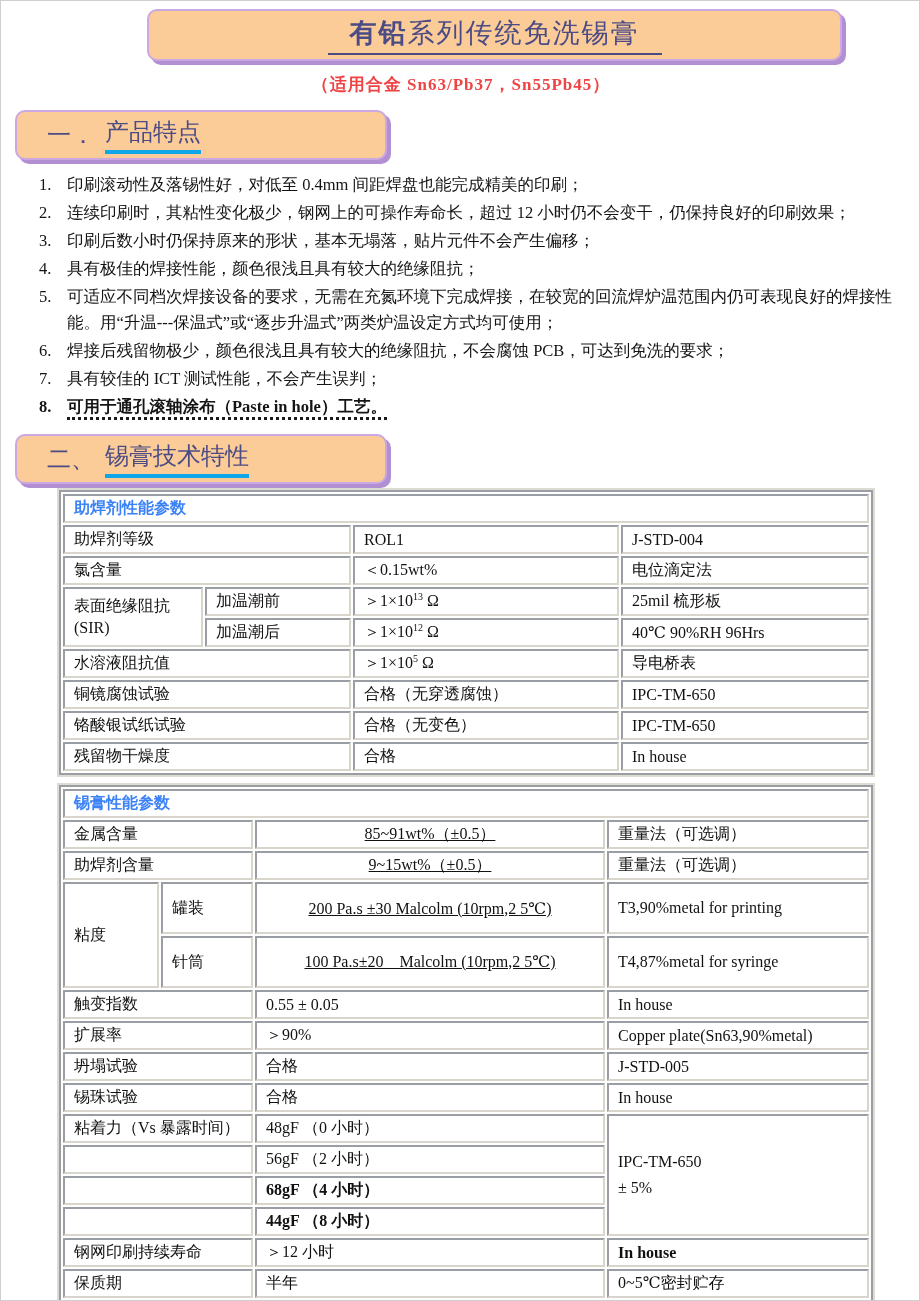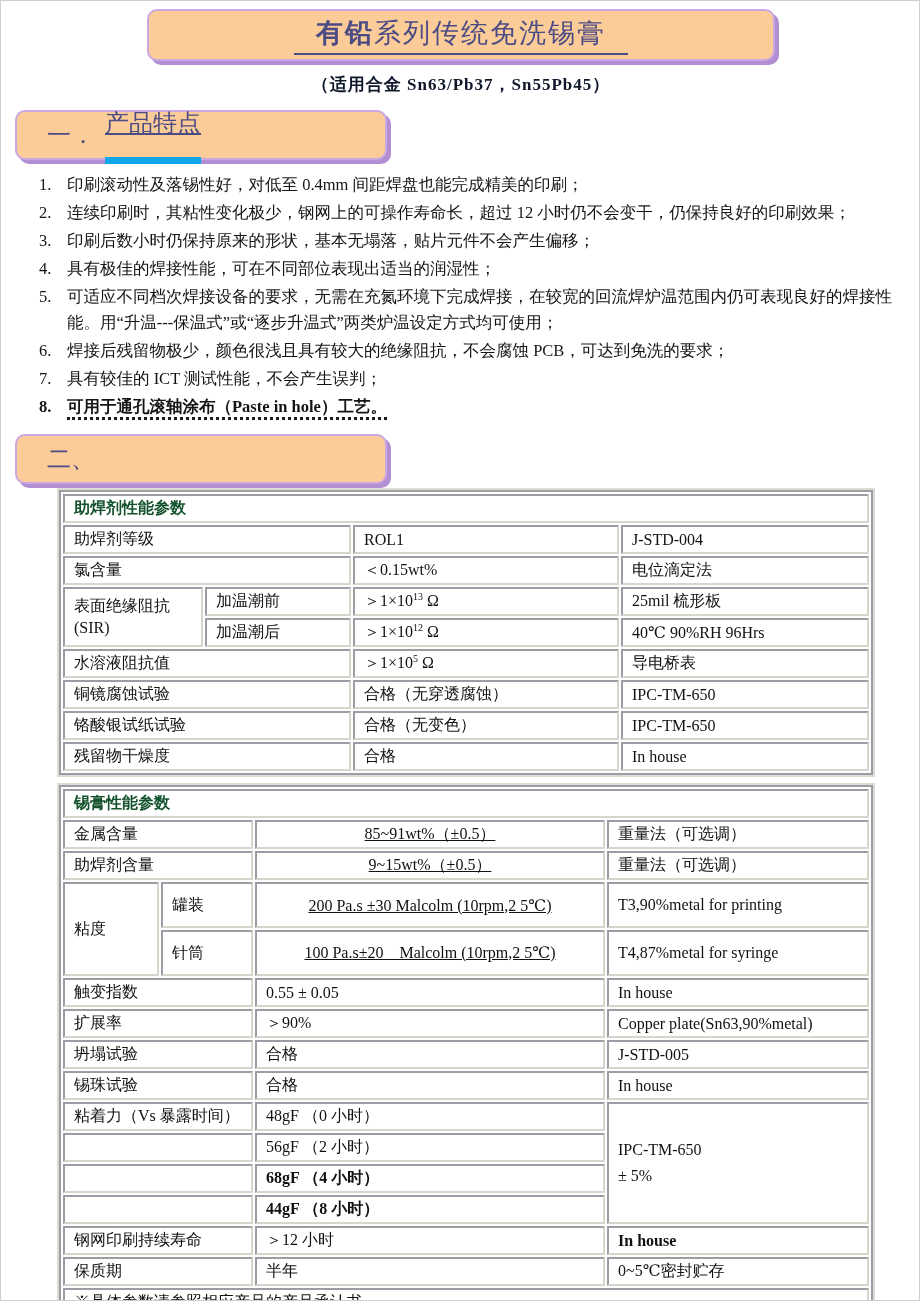--- a/index.html
+++ b/index.html
@@ -9,63 +9,63 @@
     border:1px solid #cfcfcf; overflow:hidden; position:relative;
   }
   
   .obox {
     background:#FBCB98;
     border:2px solid #CBA8E2;
     border-radius:10px;
     box-shadow:4px 4px 0 #B28FD2;
   }
   .banner {
-    margin:8px 9px 0 146px; width:628px; height:52px;
+    margin:8px 9px 0 146px; width:695px; height:52px;
     display:flex; align-items:center; justify-content:center;
   }
   .banner-text {
     font-size:27px; color:#4C4C85; letter-spacing:2px;
     border-bottom:2px solid #4C4C85; padding:0 22px 2px 22px;
     white-space:nowrap;
   }
   .banner-text b { font-weight:bold; }
   .subtitle {
     margin-top:12px; width:920px; text-align:center;
-    font-size:17px; font-weight:bold; color:#0f172a; letter-spacing:1px;
+    font-size:17px; font-weight:bold; color:#ef4444; letter-spacing:1px;
   }
   .secbox {
     margin:14px 0 0 14px; width:372px; height:50px;
     display:flex; align-items:center; padding-left:30px;
     font-size:24px; color:#4C4C85; white-space:nowrap;
   }
   .secbox .prefix { margin-right:10px; }
-  .secbox .stitle { border-bottom:7px solid #0ea5e9; padding-bottom:18px;text-decoration:underline; }
+  .secbox .stitle { border-bottom:4px solid #0ea5e9; padding-bottom:2px; }
   .features { margin:12px 0 0 38px; width:866px; }
   .feat { display:flex; font-size:16.5px; line-height:26px; color:#141414; margin-top:2px; }
   .feat .n { width:28px; flex:none; }
   .feat .t { flex:1; }
   .feat.bold .n, .feat.bold .t { font-weight:bold; }
   .feat .dotted { border-bottom:3px dotted #1a1a1a; padding-bottom:1px; }
   
   table.spec {
     border-collapse:separate; border-spacing:2px;
     margin-left:58px; background:#fff;
     border:2px solid #9a9da3; outline:2px solid #dedbd3;
     table-layout:fixed;
   }
   table.spec td {
     border:2px solid;
     border-color:#9a9da3 #d8d5cc #d8d5cc #9a9da3;
     height:29px; padding:1px 9px; font-size:16px; color:#111;
     vertical-align:middle; overflow:hidden; white-space:nowrap;
   }
-  table.spec td.thead { color:#14532d; font-weight:bold; }
+  table.spec td.thead { color:#3b82f6; font-weight:bold; }
   table.spec td.center { text-align:center;text-decoration:underline; }
   table.spec td.bold { font-weight:bold;margin-top:24px; }
-  tr.tall td { height:46px; }
+  tr.tall td { height:52px; }
   sup { font-size:10px; vertical-align:super; line-height:0; }
   .t1 { margin-top:6px; }
   .t2 { margin-top:10px; }
   .two-line div { line-height:22px; }
   .method-span { line-height:26px; white-space:nowrap; }
 </style>
 </head>
 <body>
 
 <div class="page">
@@ -88,21 +88,21 @@
     <div class="feat">
         <span class="n">2.</span>
         <span class="t">连续印刷时，其粘性变化极少，钢网上的可操作寿命长，超过 12 小时仍不会变干，仍保持良好的印刷效果；</span>
       </div>
     <div class="feat">
         <span class="n">3.</span>
         <span class="t">印刷后数小时仍保持原来的形状，基本无塌落，贴片元件不会产生偏移；</span>
       </div>
     <div class="feat">
         <span class="n">4.</span>
-        <span class="t">具有极佳的焊接性能，可在不同部位表现出适当的润湿性；</span>
+        <span class="t">具有极佳的焊接性能，颜色很浅且具有较大的绝缘阻抗；</span>
       </div>
     <div class="feat">
         <span class="n">5.</span>
         <span class="t">可适应不同档次焊接设备的要求，无需在充氮环境下完成焊接，在较宽的回流焊炉温范围内仍可表现良好的焊接性能。用“升温---保温式”或“逐步升温式”两类炉温设定方式均可使用；</span>
       </div>
     <div class="feat">
         <span class="n">6.</span>
         <span class="t">焊接后残留物极少，颜色很浅且具有较大的绝缘阻抗，不会腐蚀 PCB，可达到免洗的要求；</span>
       </div>
     <div class="feat">
@@ -110,20 +110,21 @@
         <span class="t">具有较佳的 ICT 测试性能，不会产生误判；</span>
       </div>
     <div class="feat bold">
         <span class="n">8.</span>
         <span class="t"><span class="dotted">可用于通孔滚轴涂布（Paste in hole）工艺。</span></span>
       </div>
   </div>
 
   <div class="obox secbox">
     <span class="prefix">二、</span>
+    <span class="stitle">锡膏技术特性</span>
   </div>
 
   <table class="spec t1">
     <colgroup>
         <col style="width:140px">
         <col style="width:146px">
         <col style="width:266px">
         <col style="width:248px">
       </colgroup>
     <tbody>

